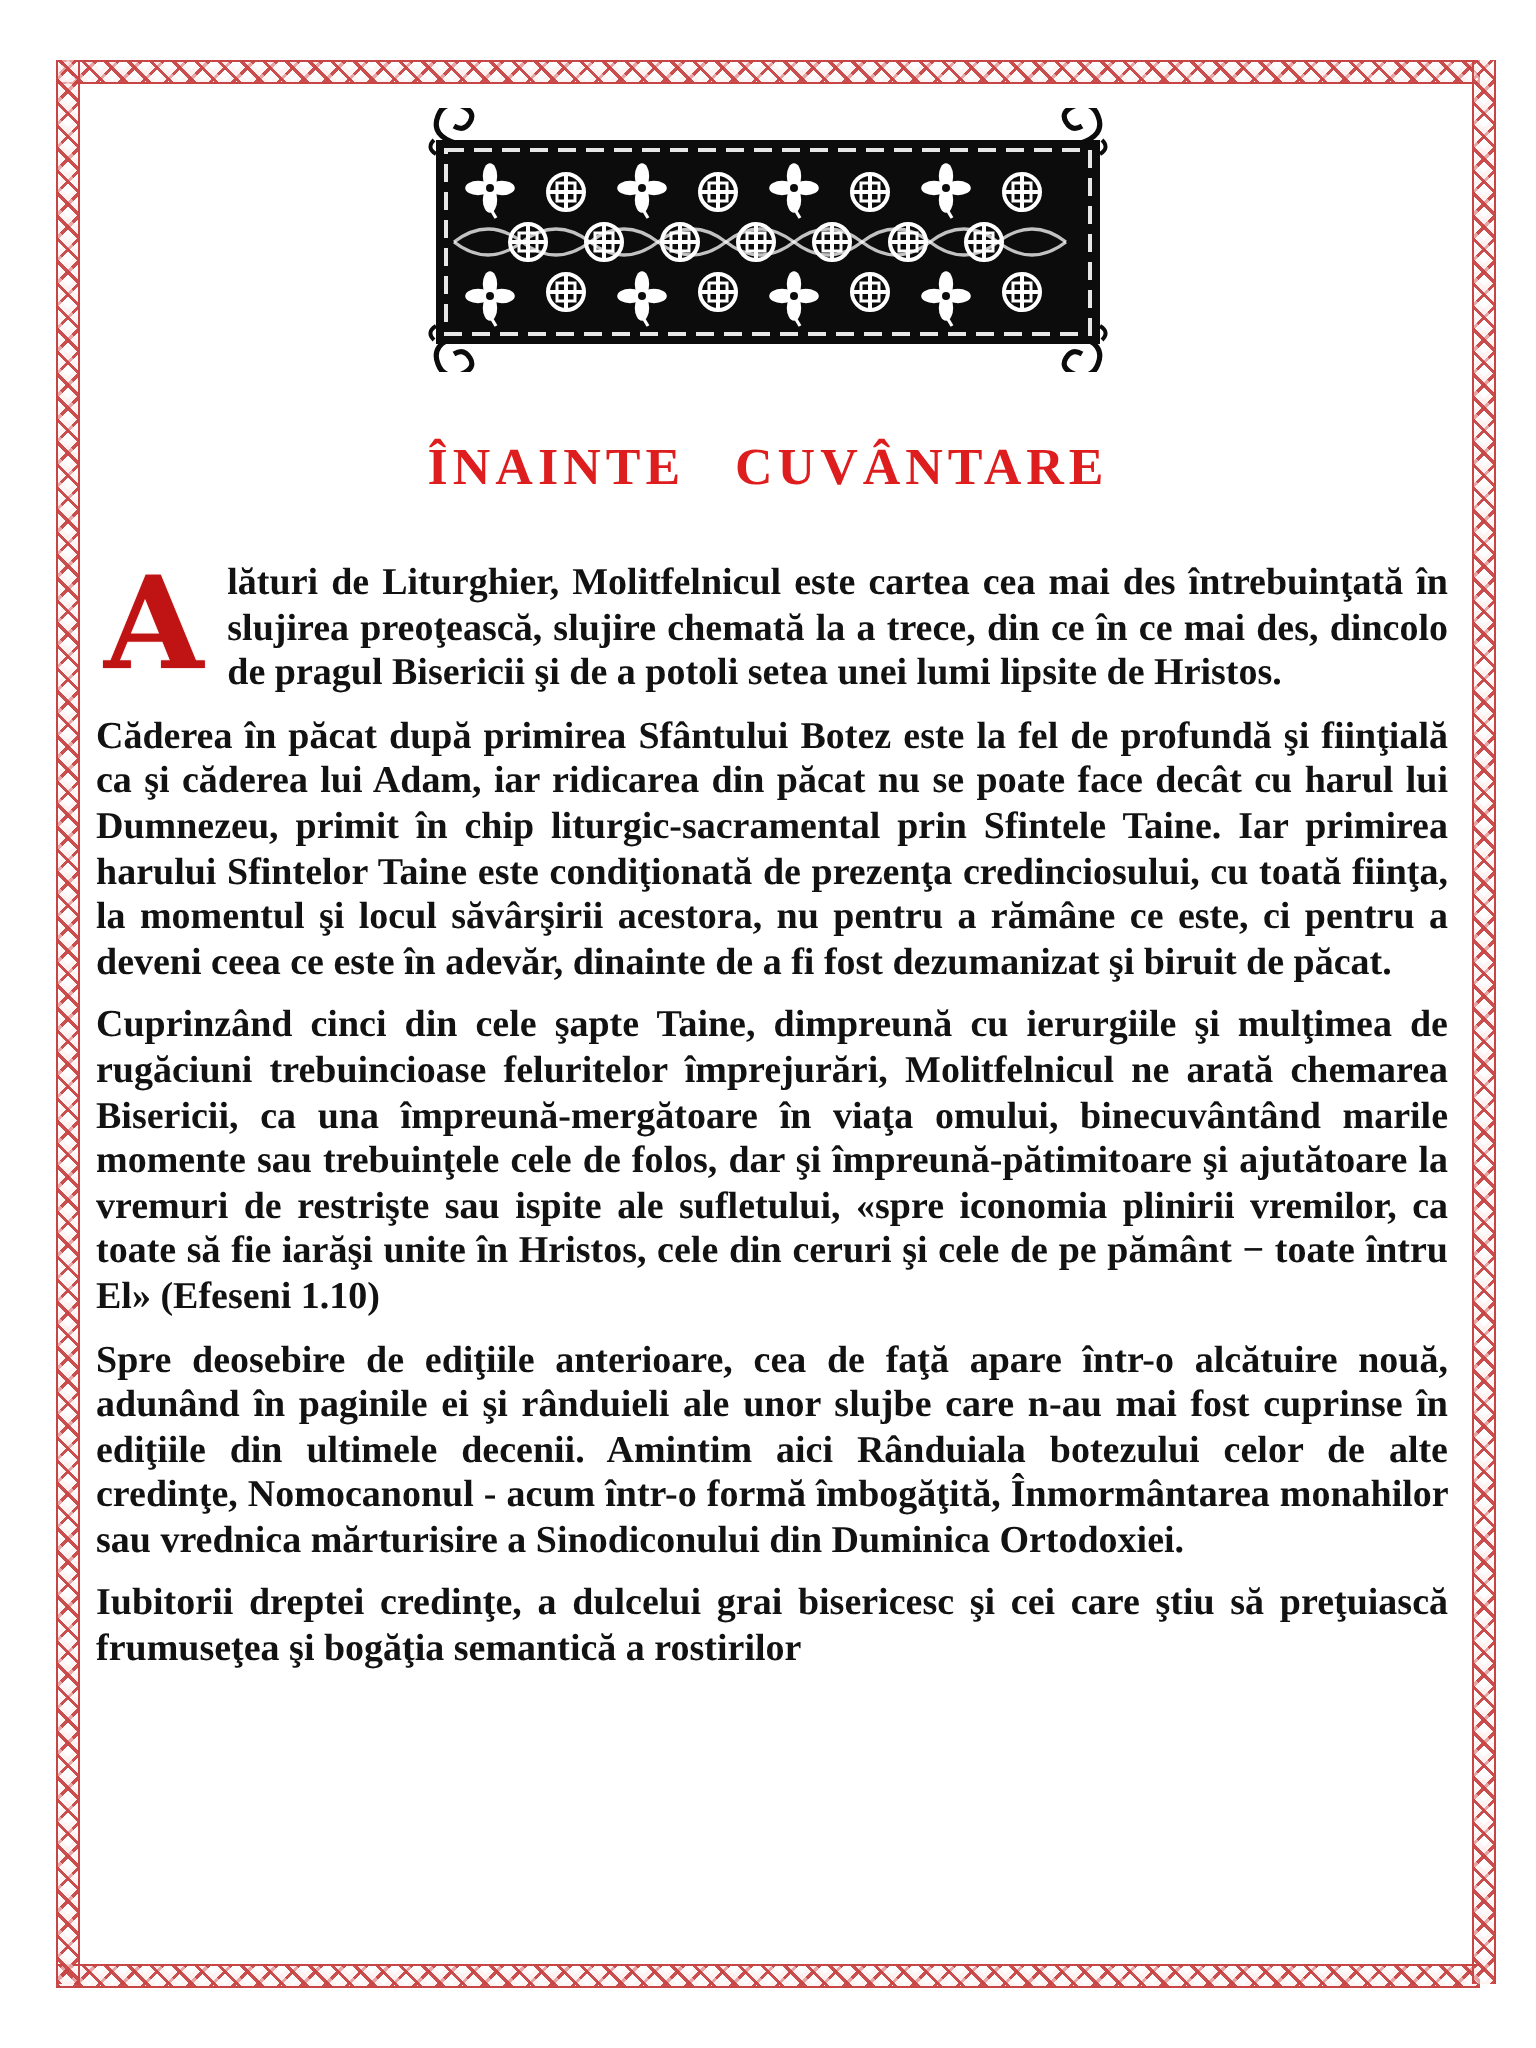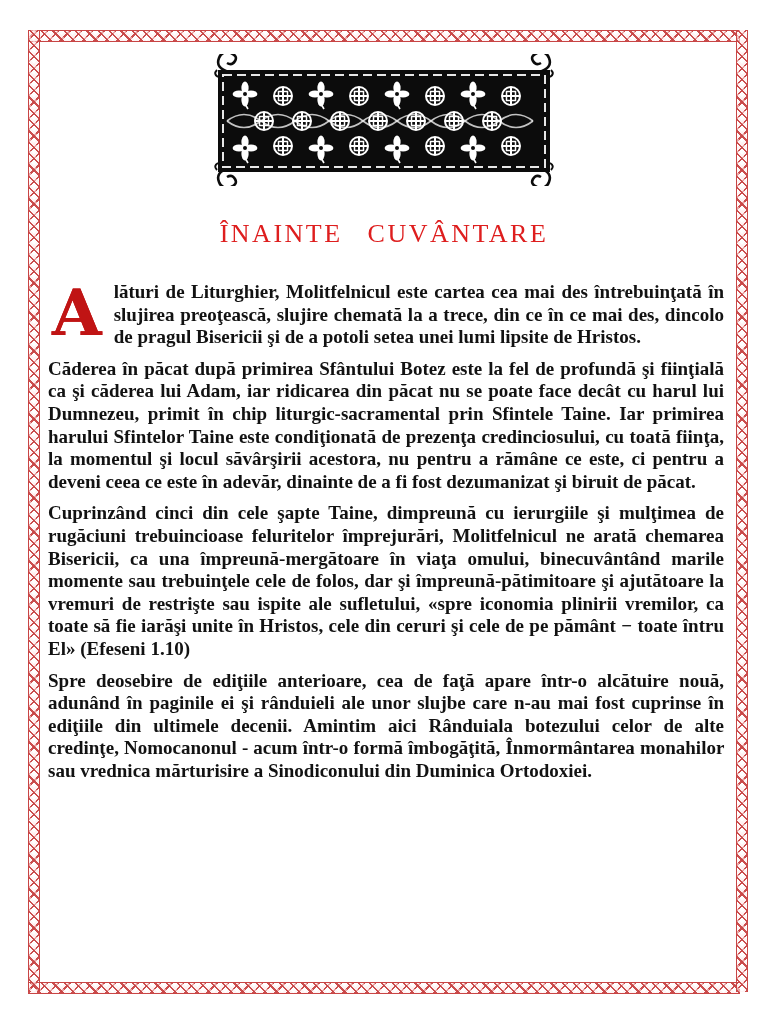--- a/index.html
+++ b/index.html
@@ -30,21 +30,21 @@
   .b-right{left:736px;}
   
   .ornament{
     position:absolute;top:54px;left:50%;transform:translateX(-50%);
     width:346px;height:132px;
   }
   
   .title{
     position:absolute;top:219px;left:0;width:100%;
     text-align:center;
-    font-size:26px;font-weight:normal;
+    font-size:26px;font-weight:bold;
     letter-spacing:2.5px;word-spacing:16px;
     color:var(--c-title);
   }
   
   .body-text{
     position:absolute;top:281px;left:48px;width:676px;
     font-size:19px;font-weight:bold;line-height:22.6px;
     color:var(--c-ink);
     text-align:justify;
   }
@@ -137,13 +137,14 @@
   </svg>
 </div>
 
 <div class="title">ÎNAINTE  CUVÂNTARE</div>
 
 <div class="body-text">
     <p><span class="dropcap">A</span><span>lături de Liturghier, Molitfelnicul este cartea cea mai des întrebuinţată în slujirea preoţească, slujire chemată la a trece, din ce în ce mai des, dincolo de pragul Bisericii şi de a potoli setea unei lumi lipsite de Hristos.</span></p>
     <p><span>Căderea în păcat după primirea Sfântului Botez este la fel de profundă şi fiinţială ca şi căderea lui Adam, iar ridicarea din păcat nu se poate face decât cu harul lui Dumnezeu, primit în chip liturgic-sacramental prin Sfintele Taine. Iar primirea harului Sfintelor Taine este condiţionată de prezenţa credinciosului, cu toată fiinţa, la momentul şi locul săvârşirii acestora, nu pentru a rămâne ce este, ci pentru a deveni ceea ce este în adevăr, dinainte de a fi fost dezumanizat şi biruit de păcat.</span></p>
     <p><span>Cuprinzând cinci din cele şapte Taine, dimpreună cu ierurgiile şi mulţimea de rugăciuni trebuincioase feluritelor împrejurări, Molitfelnicul ne arată chemarea Bisericii, ca una împreună-mergătoare în viaţa omului, binecuvântând marile momente sau trebuinţele cele de folos, dar şi împreună-pătimitoare şi ajutătoare la vremuri de restrişte sau ispite ale sufletului, </span><span class="it">«spre iconomia plinirii vremilor, ca toate să fie iarăşi unite în Hristos, cele din ceruri şi cele de pe pământ − toate întru El» (Efeseni 1.10)</span></p>
     <p><span>Spre deosebire de ediţiile anterioare, cea de faţă apare într-o alcătuire nouă, adunând în paginile ei şi rânduieli ale unor slujbe care n-au mai fost cuprinse în ediţiile din ultimele decenii. Amintim aici </span><span class="it">Rânduiala botezului celor de alte credinţe</span><span>, </span><span class="it">Nomocanonul</span><span> - acum într-o formă îmbogăţită, </span><span class="it">Înmormântarea monahilor</span><span> sau vrednica mărturisire a </span><span class="it">Sinodiconului din Duminica Ortodoxiei</span><span>.</span></p>
+    <p><span>Iubitorii dreptei credinţe, a dulcelui grai bisericesc şi cei care ştiu să preţuiască frumuseţea şi bogăţia semantică a rostirilor</span></p>
   </div>
 
 </body></html>

